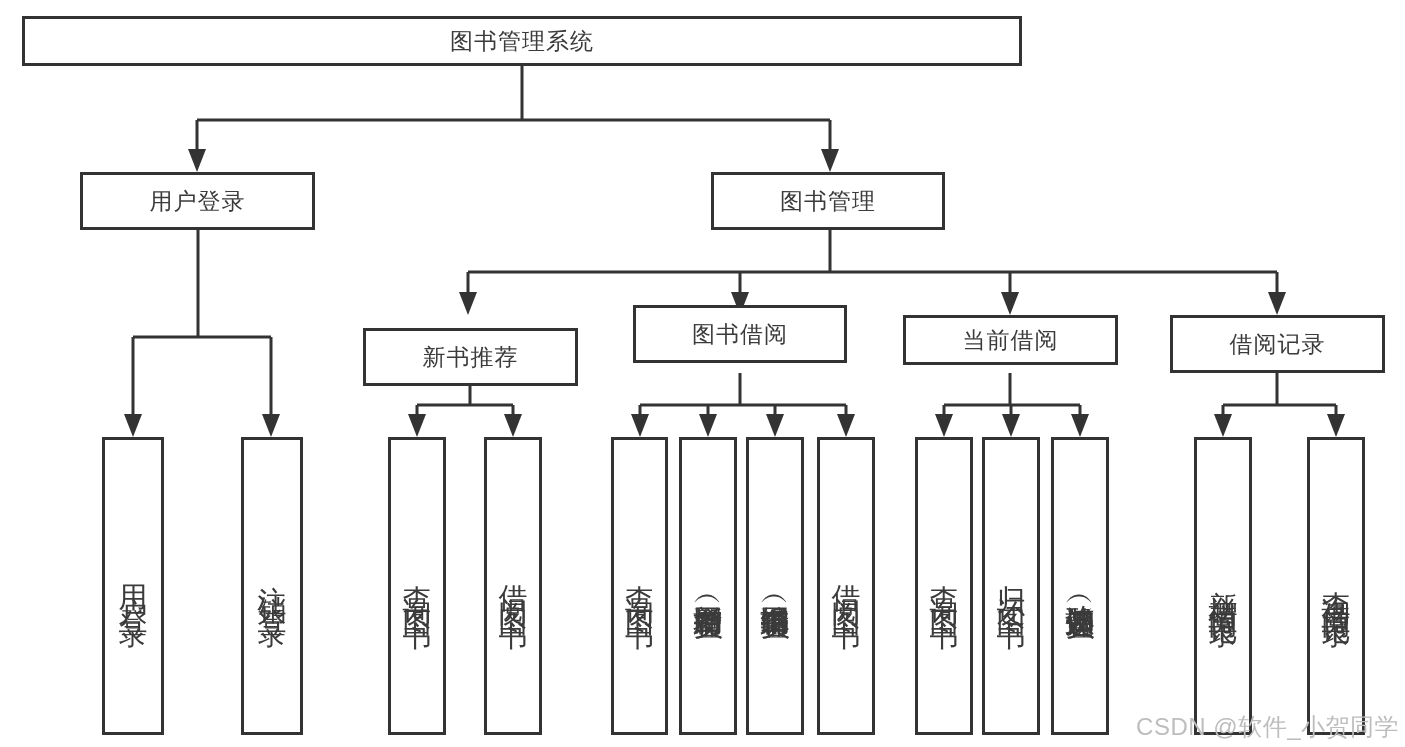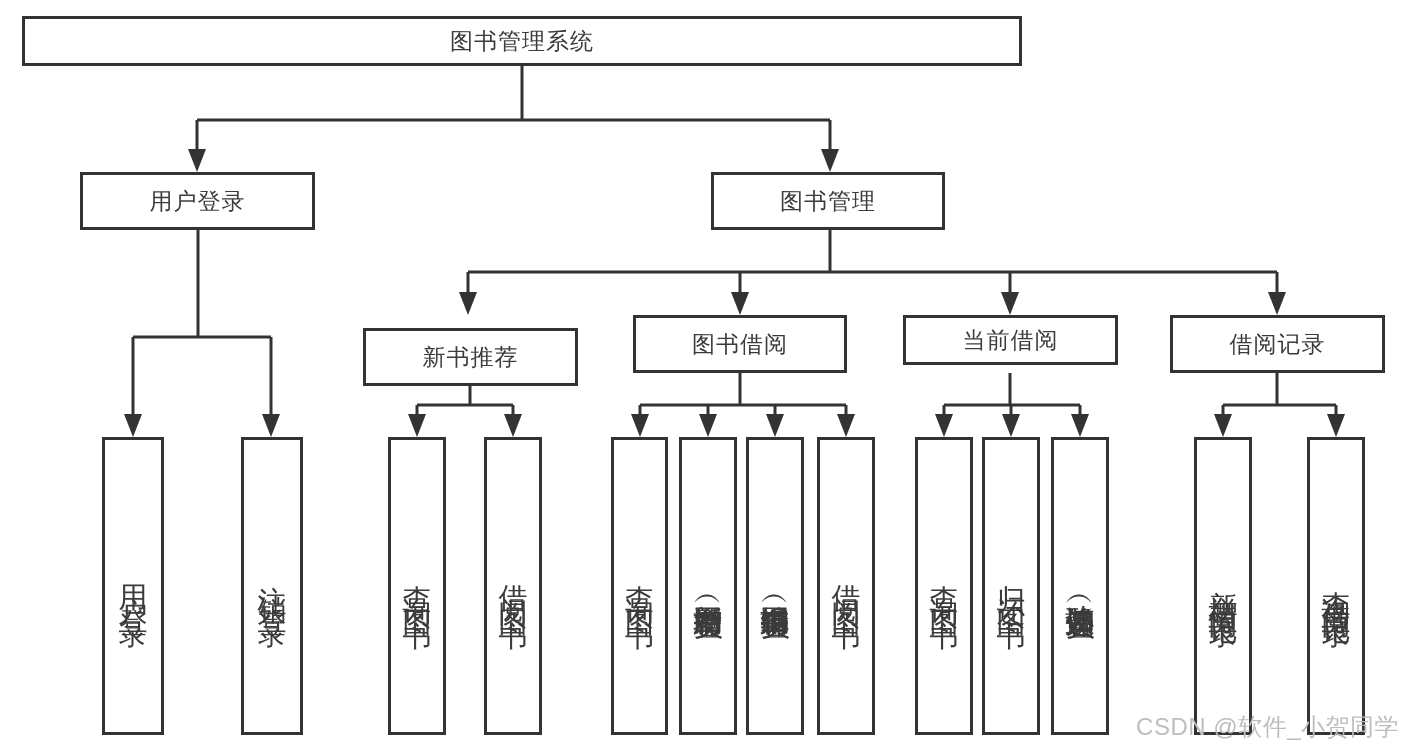--- a/index.html
+++ b/index.html
@@ -111,21 +111,21 @@
   <div class="node hbox" style="left:80px; top:172px; width:235px; height:58px;">
     <span>用户登录</span>
   </div>
   <div class="node hbox" style="left:711px; top:172px; width:234px; height:58px;justify-content:center;">
     <span>图书管理</span>
   </div>
 
   <div class="node hbox" style="left:363px; top:328px; width:215px; height:58px;">
     <span>新书推荐</span>
   </div>
-  <div class="node hbox" style="left:633px; top:315px; width:214px; height:58px;">
+  <div class="node hbox" style="left:633px; top:305px; width:214px; height:58px;">
     <span>图书借阅</span>
   </div>
   <div class="node hbox" style="left:903px; top:315px; width:215px; height:50px;">
     <span>当前借阅</span>
   </div>
   <div class="node hbox" style="left:1170px; top:315px; width:215px; height:58px;">
     <span>借阅记录</span>
   </div>
 
   <div class="node vbox" style="left:102px; width:62px;">

